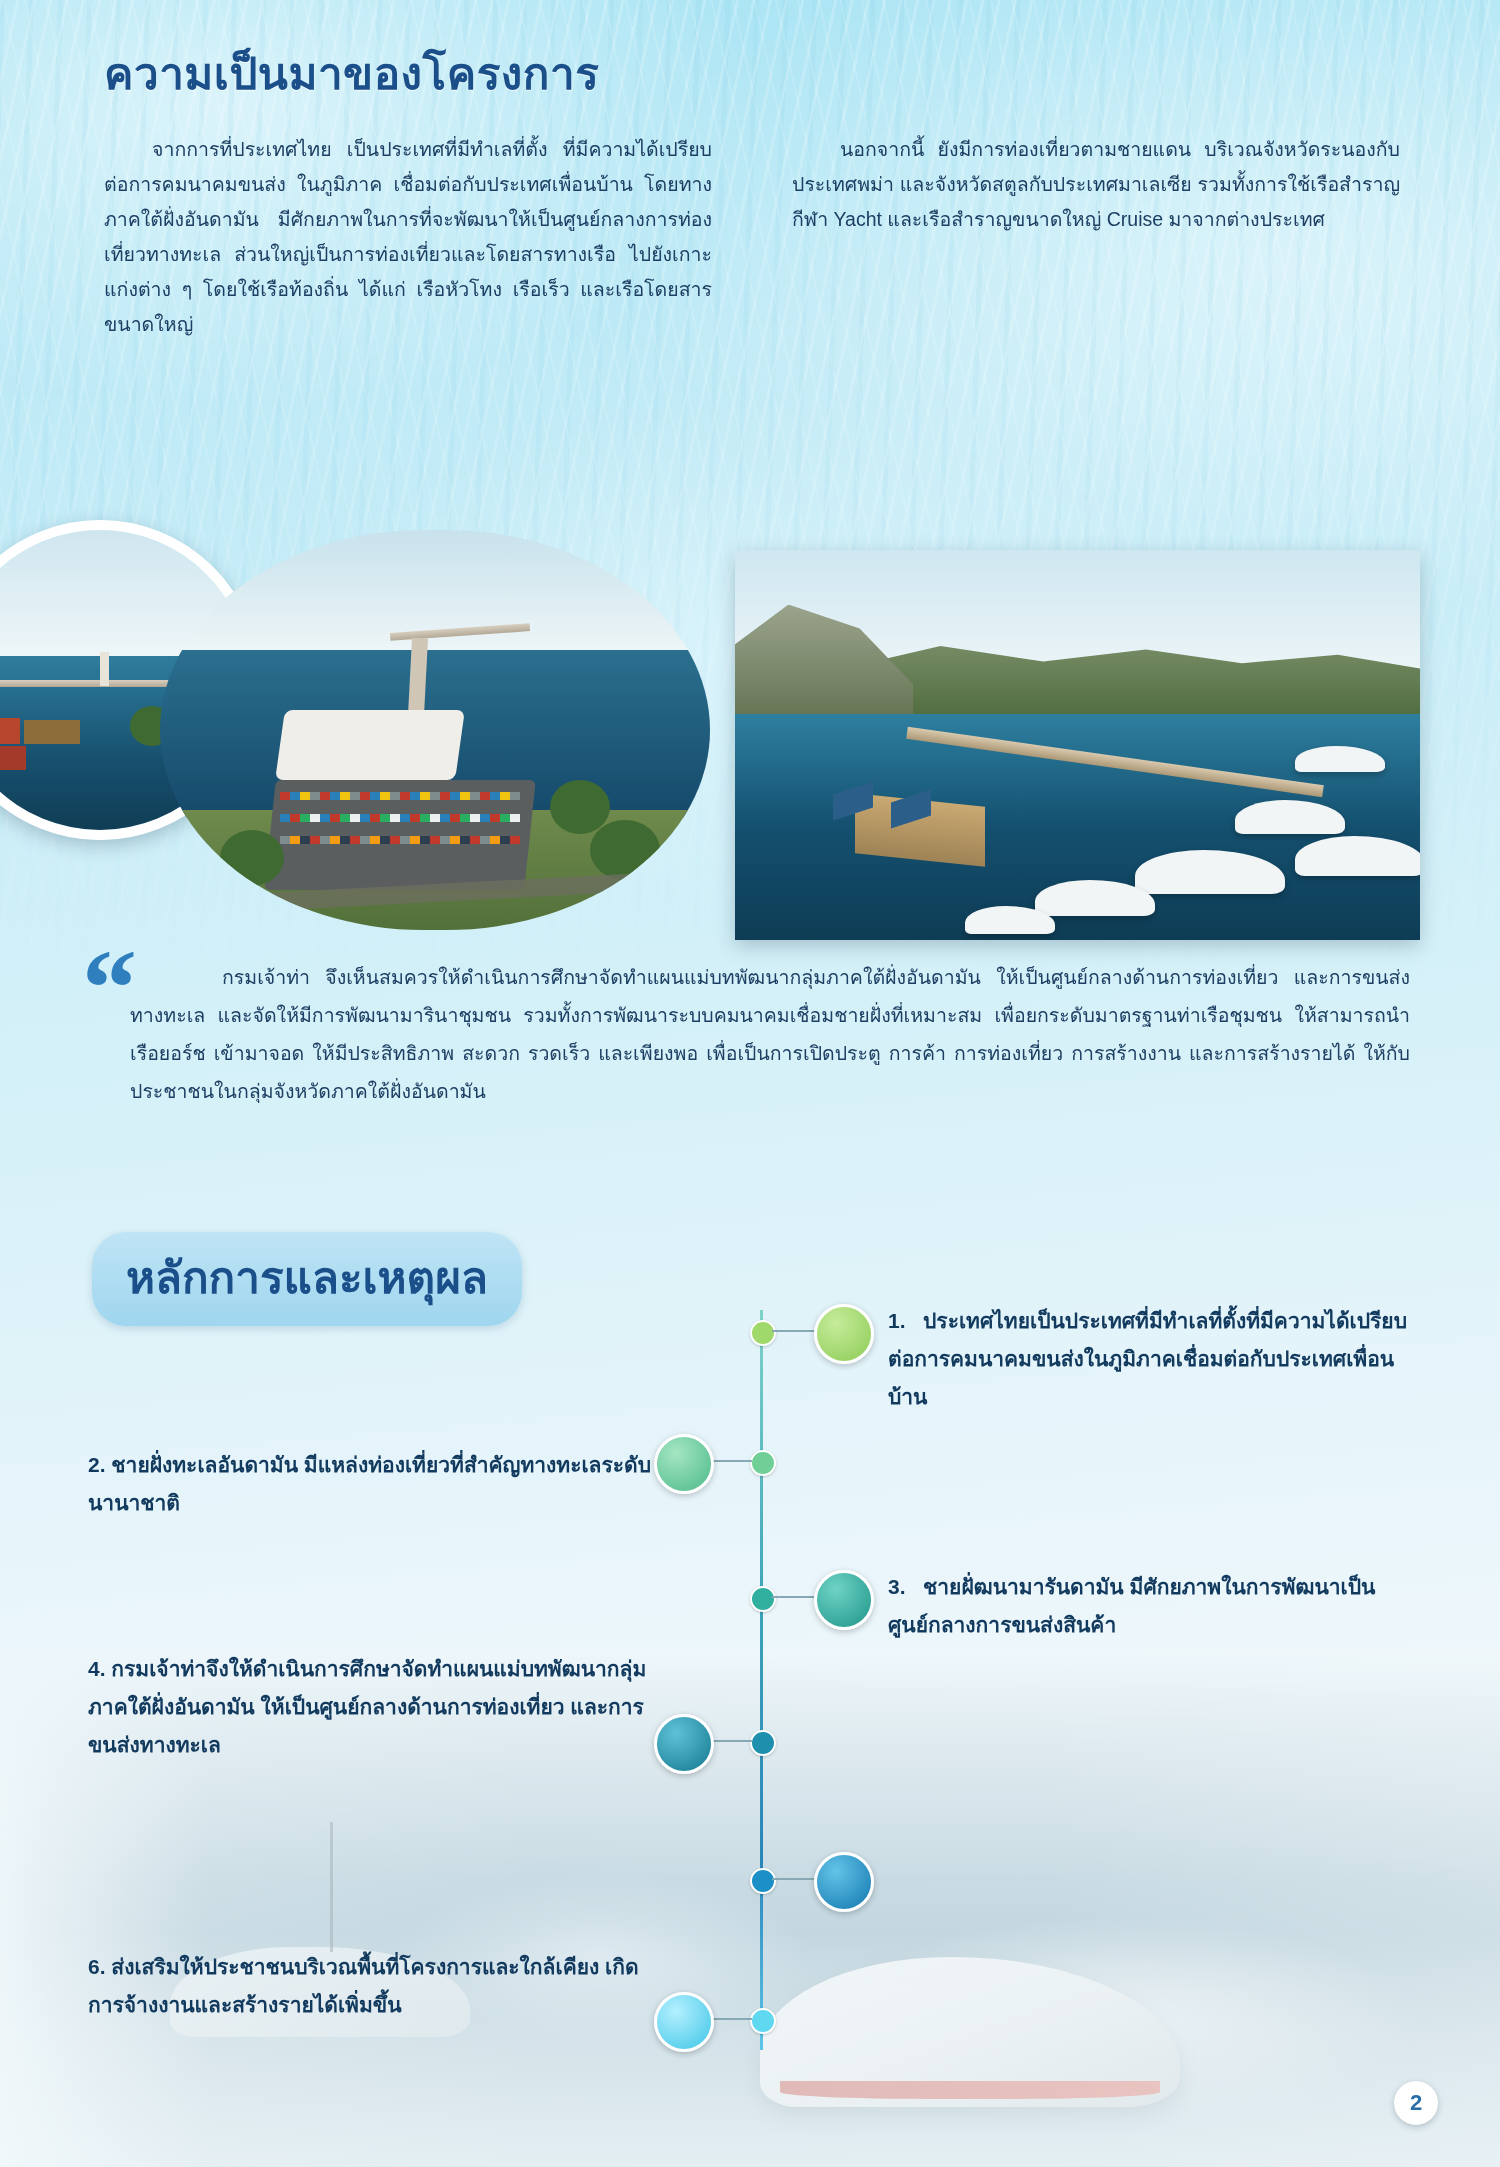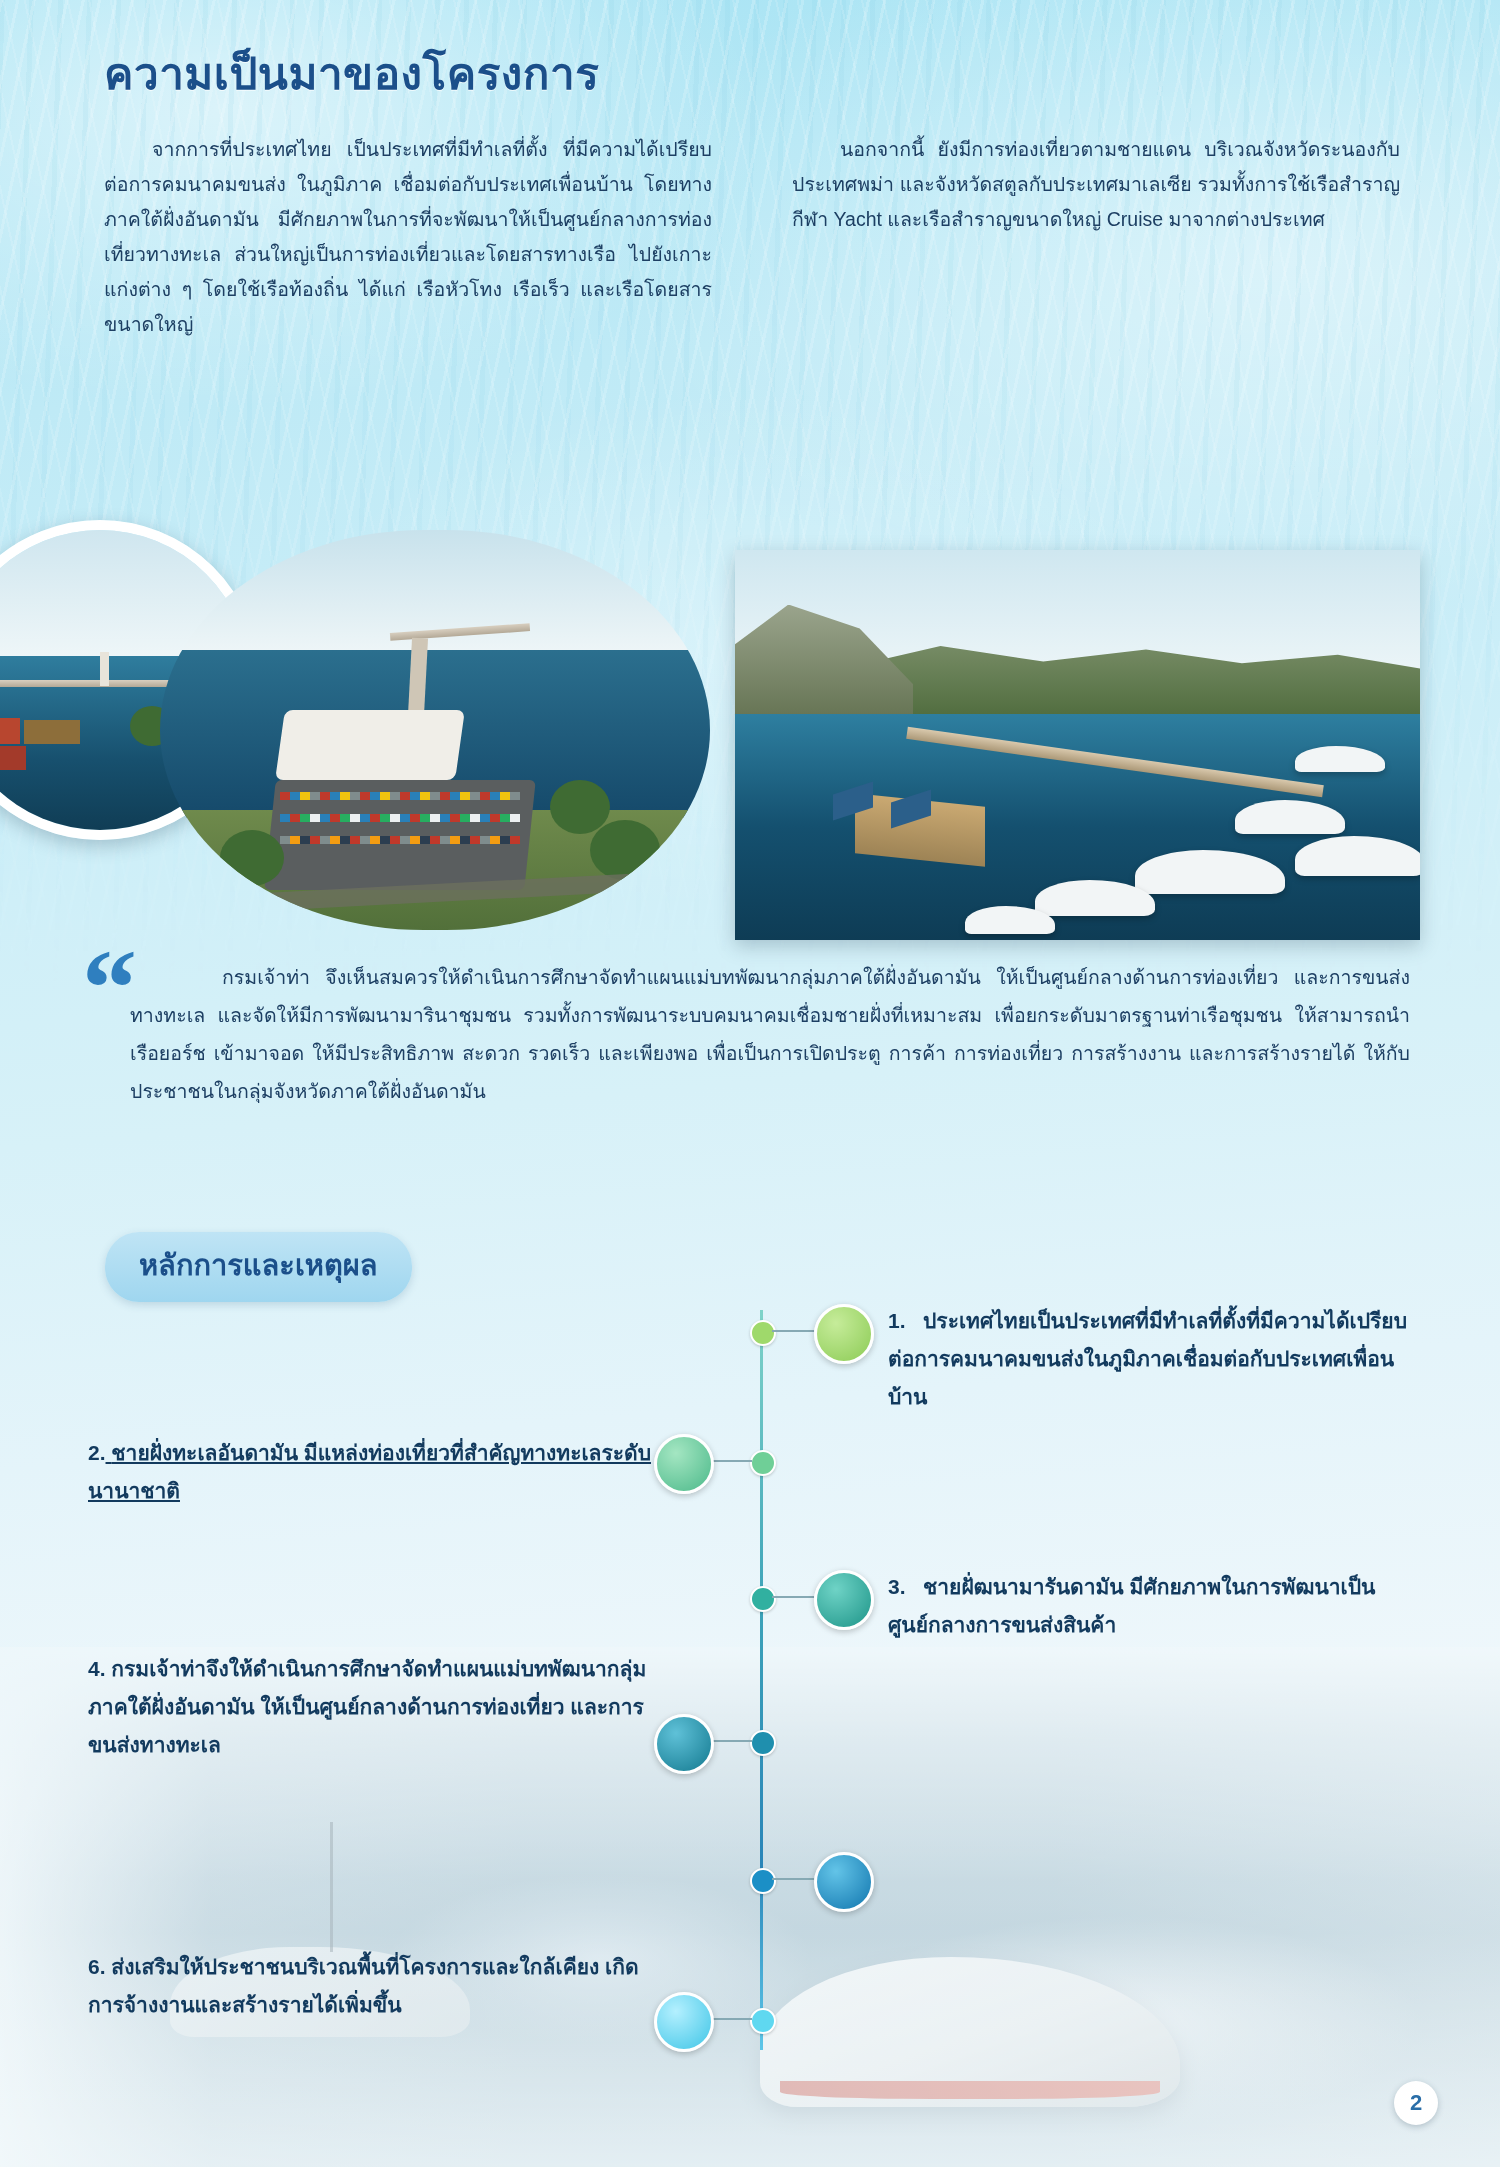--- a/index.html
+++ b/index.html
@@ -99,24 +99,24 @@
     font-size:110px;line-height:80px;color:#2f7fbf;font-family:"Liberation Serif",serif;font-weight:bold;
   }
   .quote-text{
     position:absolute;left:130px;top:958px;width:1280px;
     font-size:19.5px;line-height:38px;color:#1d3f63;text-align:justify;
   }
   .quote-text .first-indent{display:inline-block;width:92px;}
 
   
   .pill-heading{
-    position:absolute;left:105px;top:1232px;
+    position:absolute;left:92px;top:1232px;
     padding:10px 34px 14px 34px;border-radius:34px;
     background:linear-gradient(to bottom,#bfe4f5,#9fd6ef);
-    color:#1b4f8a;font-size:29px;font-weight:bold;
+    color:#1b4f8a;font-size:44px;font-weight:bold;
     box-shadow:0 3px 8px rgba(40,90,130,.18);
   }
 
   
   .timeline{position:absolute;left:0;top:1290px;width:1500px;height:790px;}
   .tl-axis{
     position:absolute;left:760px;top:20px;width:3px;height:740px;
     background:linear-gradient(to bottom,#7fd3c9,#3da3b9 40%,#2a85b8 75%,#5ec6e8);
   }
   .tl-small{
@@ -226,21 +226,21 @@
   <div class="tl-small" style="left:750px;top:30px;background:#9fd96b;"></div>
   <div class="tl-conn" style="left:772px;top:40px;width:42px;"></div>
   <div class="tl-big" style="left:814px;top:14px;background:radial-gradient(circle at 35% 30%,#c6ec9a,#8ccb55);"></div>
   <div class="tl-text right" style="top:12px;">
     <span class="tl-num">1.</span>&nbsp;&nbsp;&nbsp;<span>ประเทศไทยเป็นประเทศที่มีทำเลที่ตั้งที่มีความได้เปรียบต่อการคมนาคมขนส่งในภูมิภาคเชื่อมต่อกับประเทศเพื่อนบ้าน</span>
   </div>
 
   <div class="tl-small" style="left:750px;top:160px;background:#6fcf97;"></div>
   <div class="tl-conn" style="left:706px;top:170px;width:46px;"></div>
   <div class="tl-big" style="left:654px;top:144px;background:radial-gradient(circle at 35% 30%,#a4e6c2,#4cb98a);"></div>
-  <div class="tl-text left" style="left:88px;top:144px;width:570px;text-decoration:underline;">
+  <div class="tl-text left" style="left:88px;top:156px;width:570px;">
     <span class="tl-num">2.</span>&nbsp;<span>ชายฝั่งทะเลอันดามัน มีแหล่งท่องเที่ยวที่สำคัญทางทะเลระดับนานาชาติ</span>
   </div>
 
   <div class="tl-small" style="left:750px;top:296px;background:#31b0a0;"></div>
   <div class="tl-conn" style="left:772px;top:306px;width:42px;"></div>
   <div class="tl-big" style="left:814px;top:280px;background:radial-gradient(circle at 35% 30%,#6fd3c6,#1d9488);"></div>
   <div class="tl-text right" style="top:278px;">
     <span class="tl-num">3.</span>&nbsp;&nbsp;&nbsp;<span>ชายฝั่ฒนามารันดามัน มีศักยภาพในการพัฒนาเป็นศูนย์กลางการขนส่งสินค้า</span>
   </div>
 

